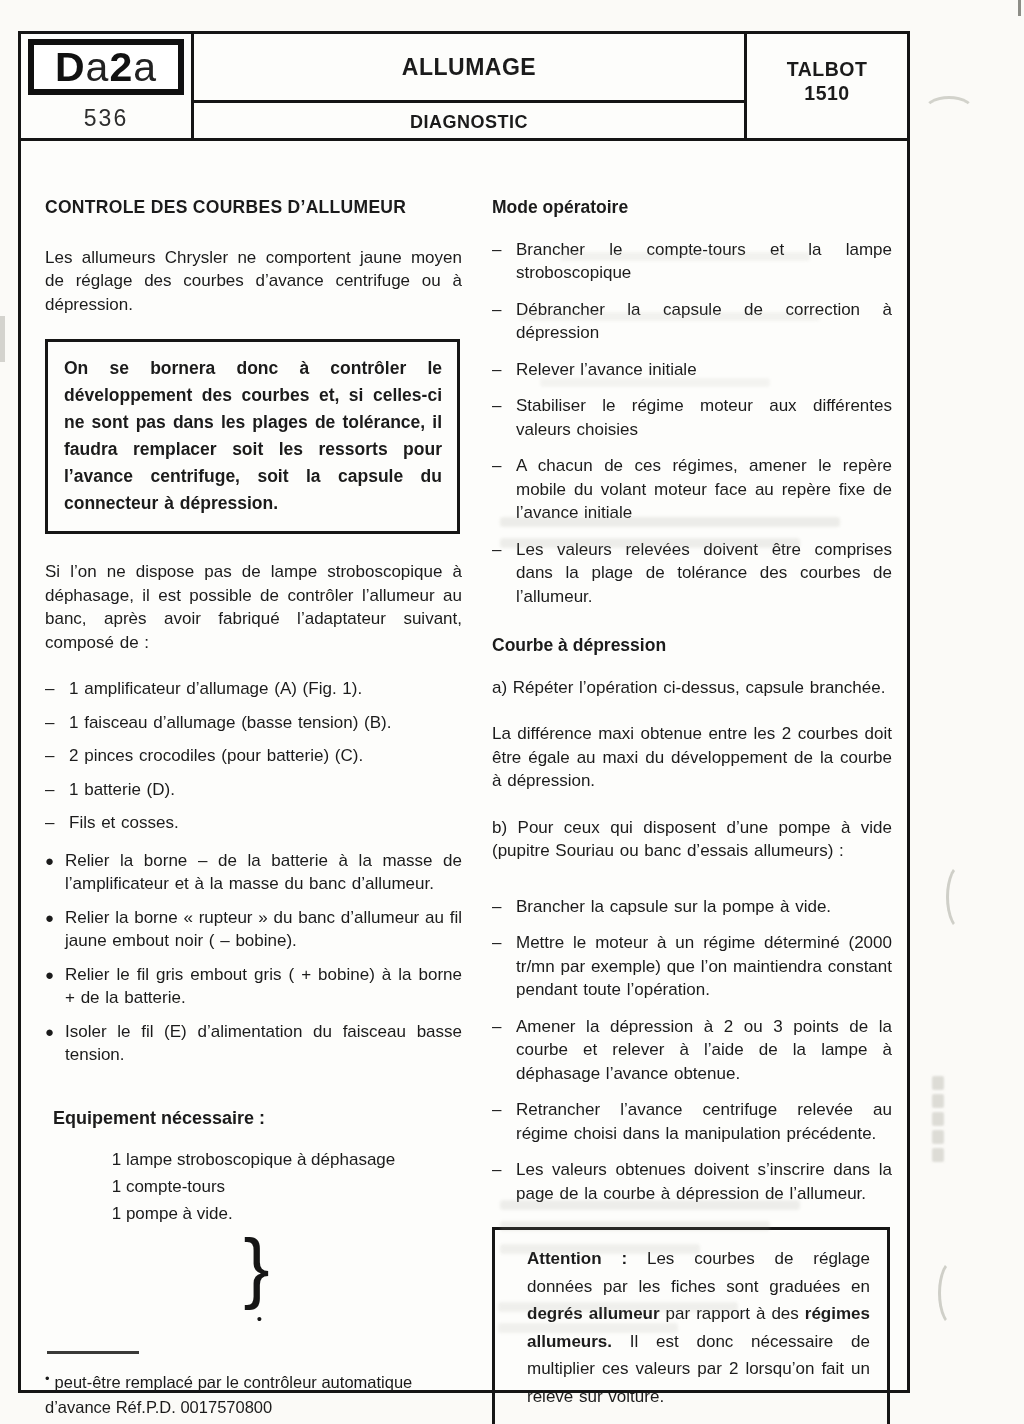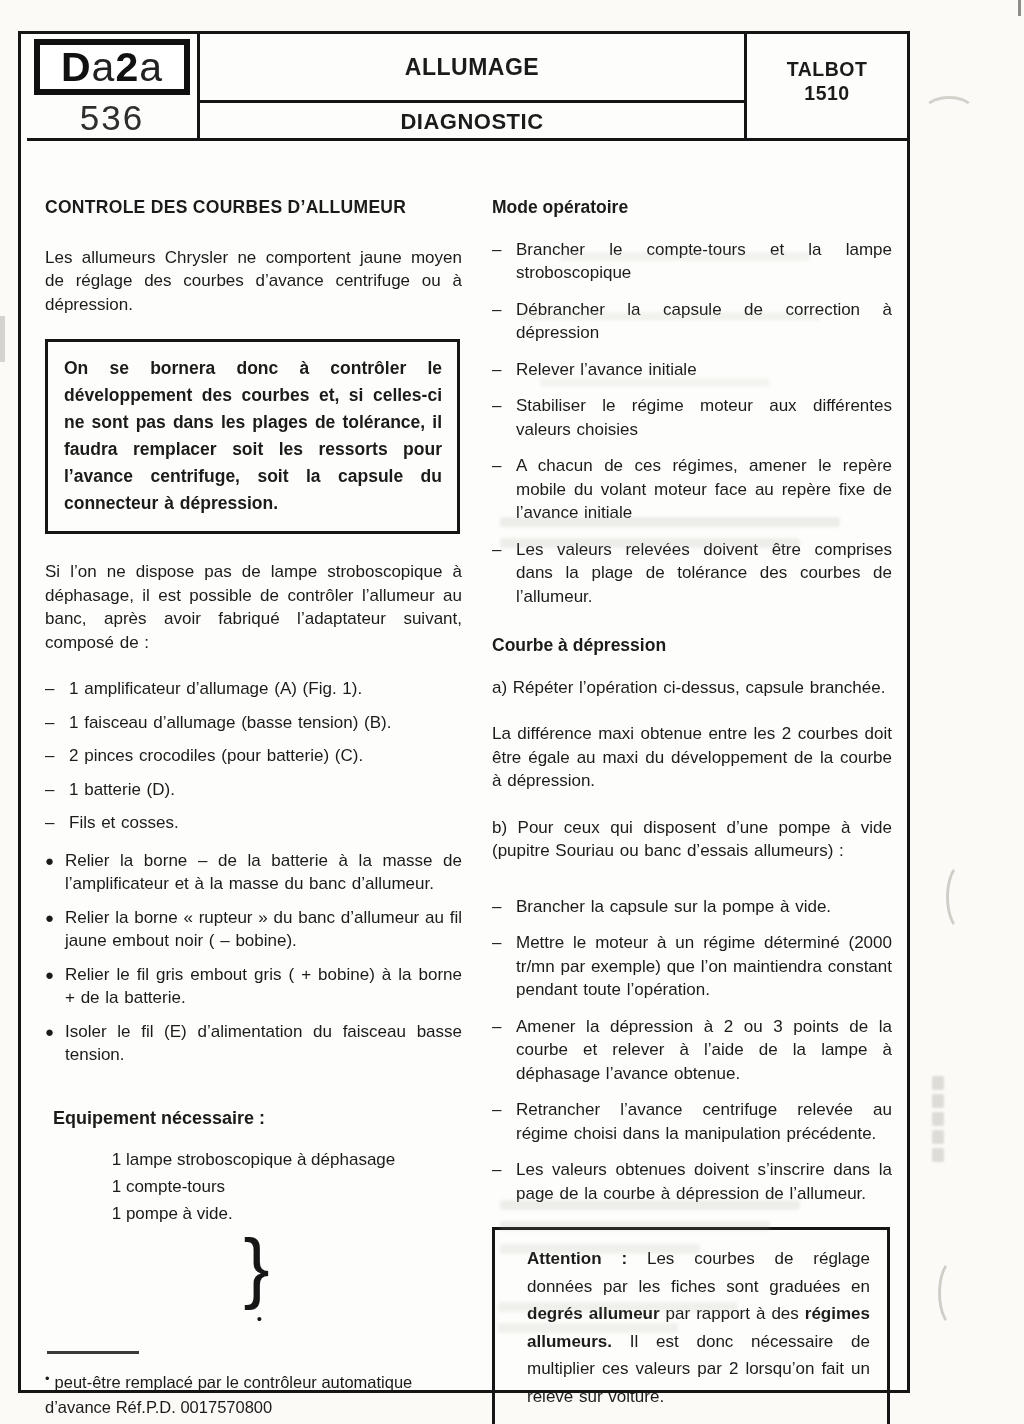--- a/index.html
+++ b/index.html
@@ -13,44 +13,44 @@
   
   .frame{
     position:absolute;left:18px;top:31px;width:886px;height:1356px;
     border:3px solid #151515;background:#fdfdfb;
   }
 
   
   .header{
     position:absolute;left:0;top:0;right:0;height:104px;
     border-bottom:3px solid #151515;
-    display:grid;grid-template-columns:170px 1fr 160px;margin-left:6px;
+    display:grid;grid-template-columns:170px 1fr 160px;
   }
   .hcell-left{position:relative;}
   .code-box{
     margin:5px 7px 0 7px;border:6px solid #101010;background:#fff;
     text-align:center;font-size:41px;line-height:44px;height:44px;
     letter-spacing:1px;color:#111;
   }
   .code-box .b{font-weight:700;}
   .code-box .r{font-weight:400;color:#222;}
   .page-num{
-    text-align:center;font-size:35px;line-height:46px;font-weight:400;
+    text-align:center;font-size:23px;line-height:46px;font-weight:400;
     color:#2e2e2e;letter-spacing:2px;
   }
   .hcell-mid{
     border-left:3px solid #151515;border-right:3px solid #151515;
     display:flex;flex-direction:column;
   }
   .h-title{
     flex:none;height:66px;border-bottom:3px solid #151515;
     text-align:center;line-height:66px;font-weight:700;font-size:23px;letter-spacing:0.5px;
   }
   .h-sub{
-    flex:1;text-align:center;font-weight:700;font-size:22px;
+    flex:1;text-align:center;font-weight:700;font-size:18px;
     display:flex;align-items:center;justify-content:center;letter-spacing:0.5px;
   }
   .hcell-right{
     text-align:center;padding-top:23px;font-weight:700;font-size:19.5px;line-height:24px;
     letter-spacing:0.5px;
   }
 
   
   .col{position:absolute;font-size:17px;line-height:23.5px;}
   .col-left{left:24px;top:162px;width:417px;}

